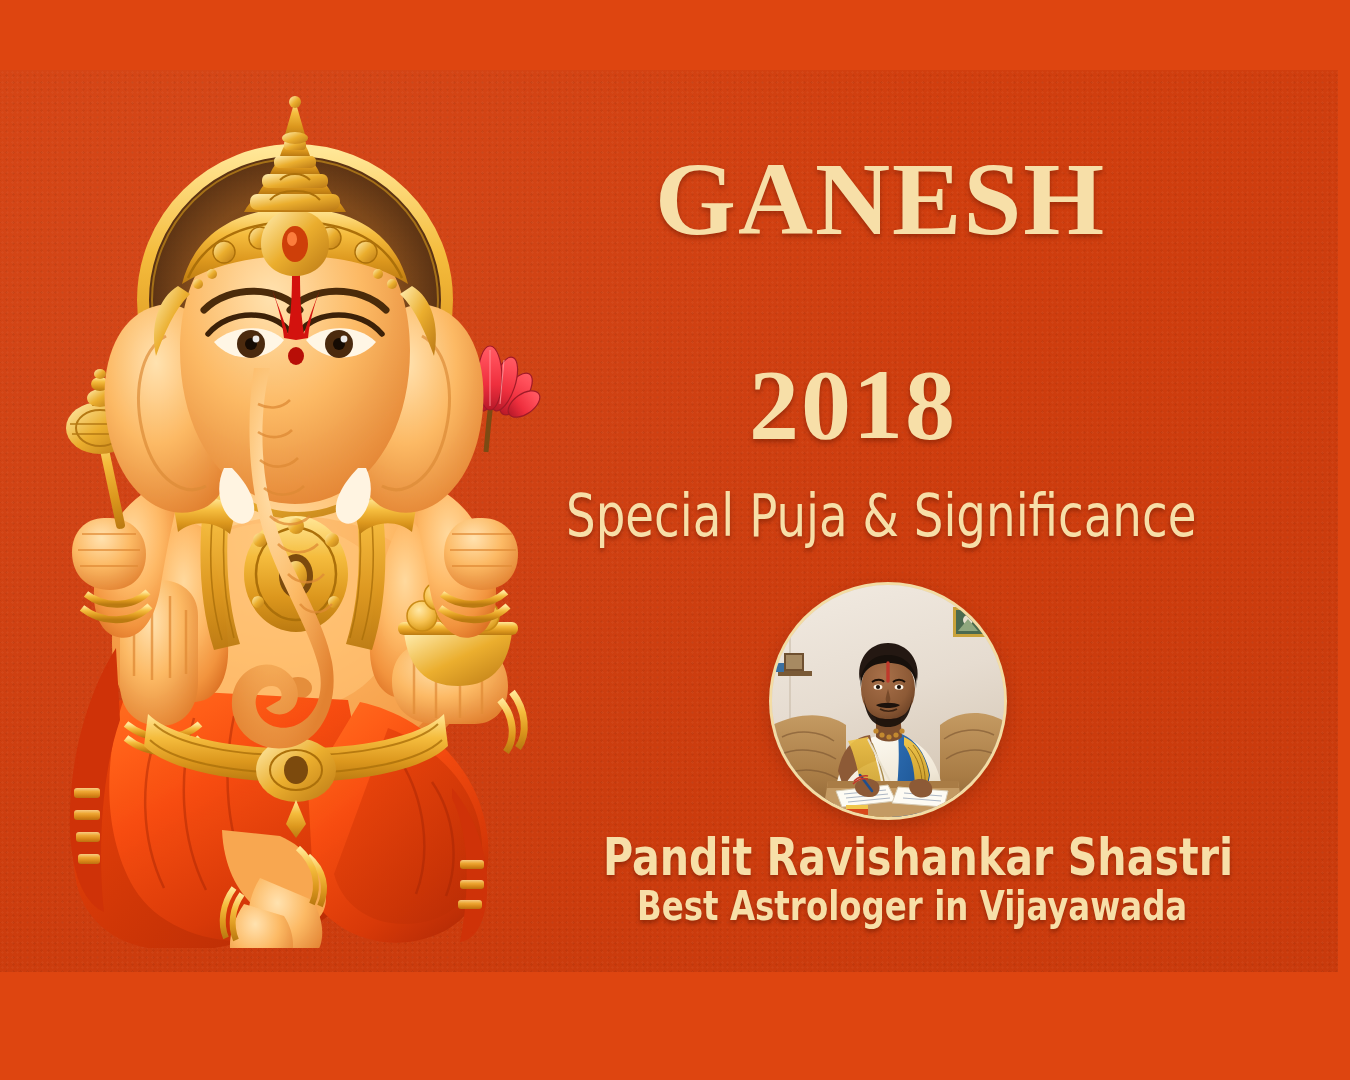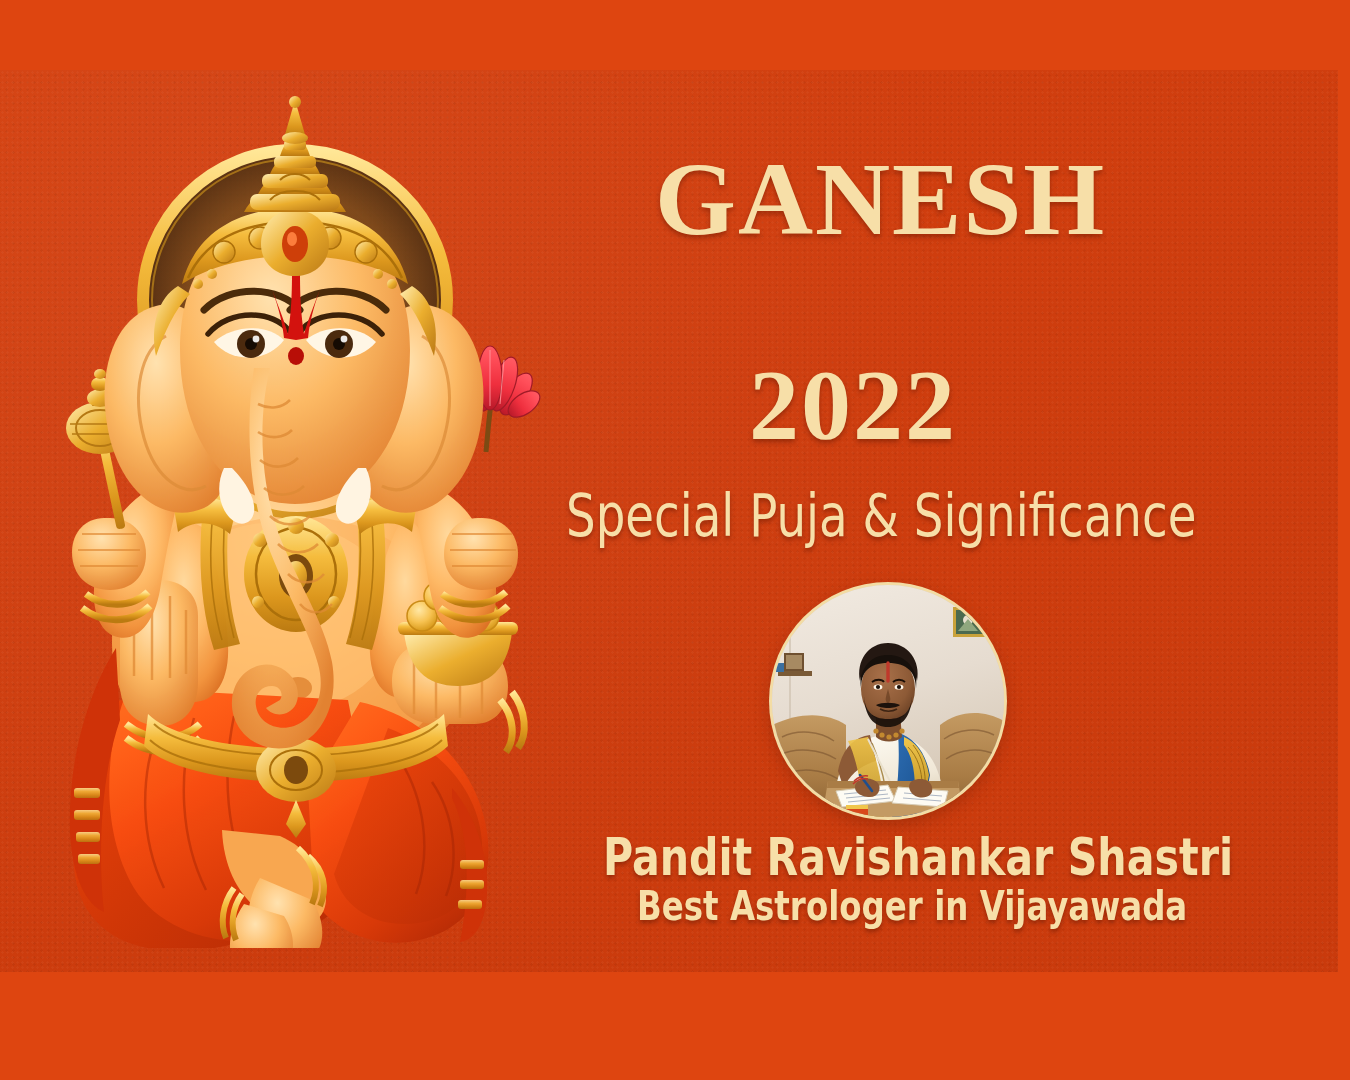--- a/index.html
+++ b/index.html
@@ -446,21 +446,21 @@
           <circle cx="370" cy="186" r="5"></circle>
             <circle cx="384" cy="196" r="5"></circle>
         </g>
       </g>
 
       <ellipse cx="287" cy="460" rx="280" ry="420" fill="none"></ellipse>
     </svg>
   </div>
 
   <div class="tline title" id="t1">GANESH</div>
-  <div class="tline title" id="t3">2022</div>
+  <div class="tline title" id="t3">2018</div>
 
   <div class="tline sub" id="sub1">Special Puja &amp; Significance</div>
 
   <div id="portrait">
     <svg viewBox="0 0 232 232" xmlns="http://www.w3.org/2000/svg">
       <defs>
         <linearGradient id="wall" x1="0" y1="0" x2="0.3" y2="1">
           <stop offset="0%" stop-color="#F2EBE2"></stop>
           <stop offset="55%" stop-color="#E6DCD0"></stop>
           <stop offset="100%" stop-color="#D6C8B6"></stop>

